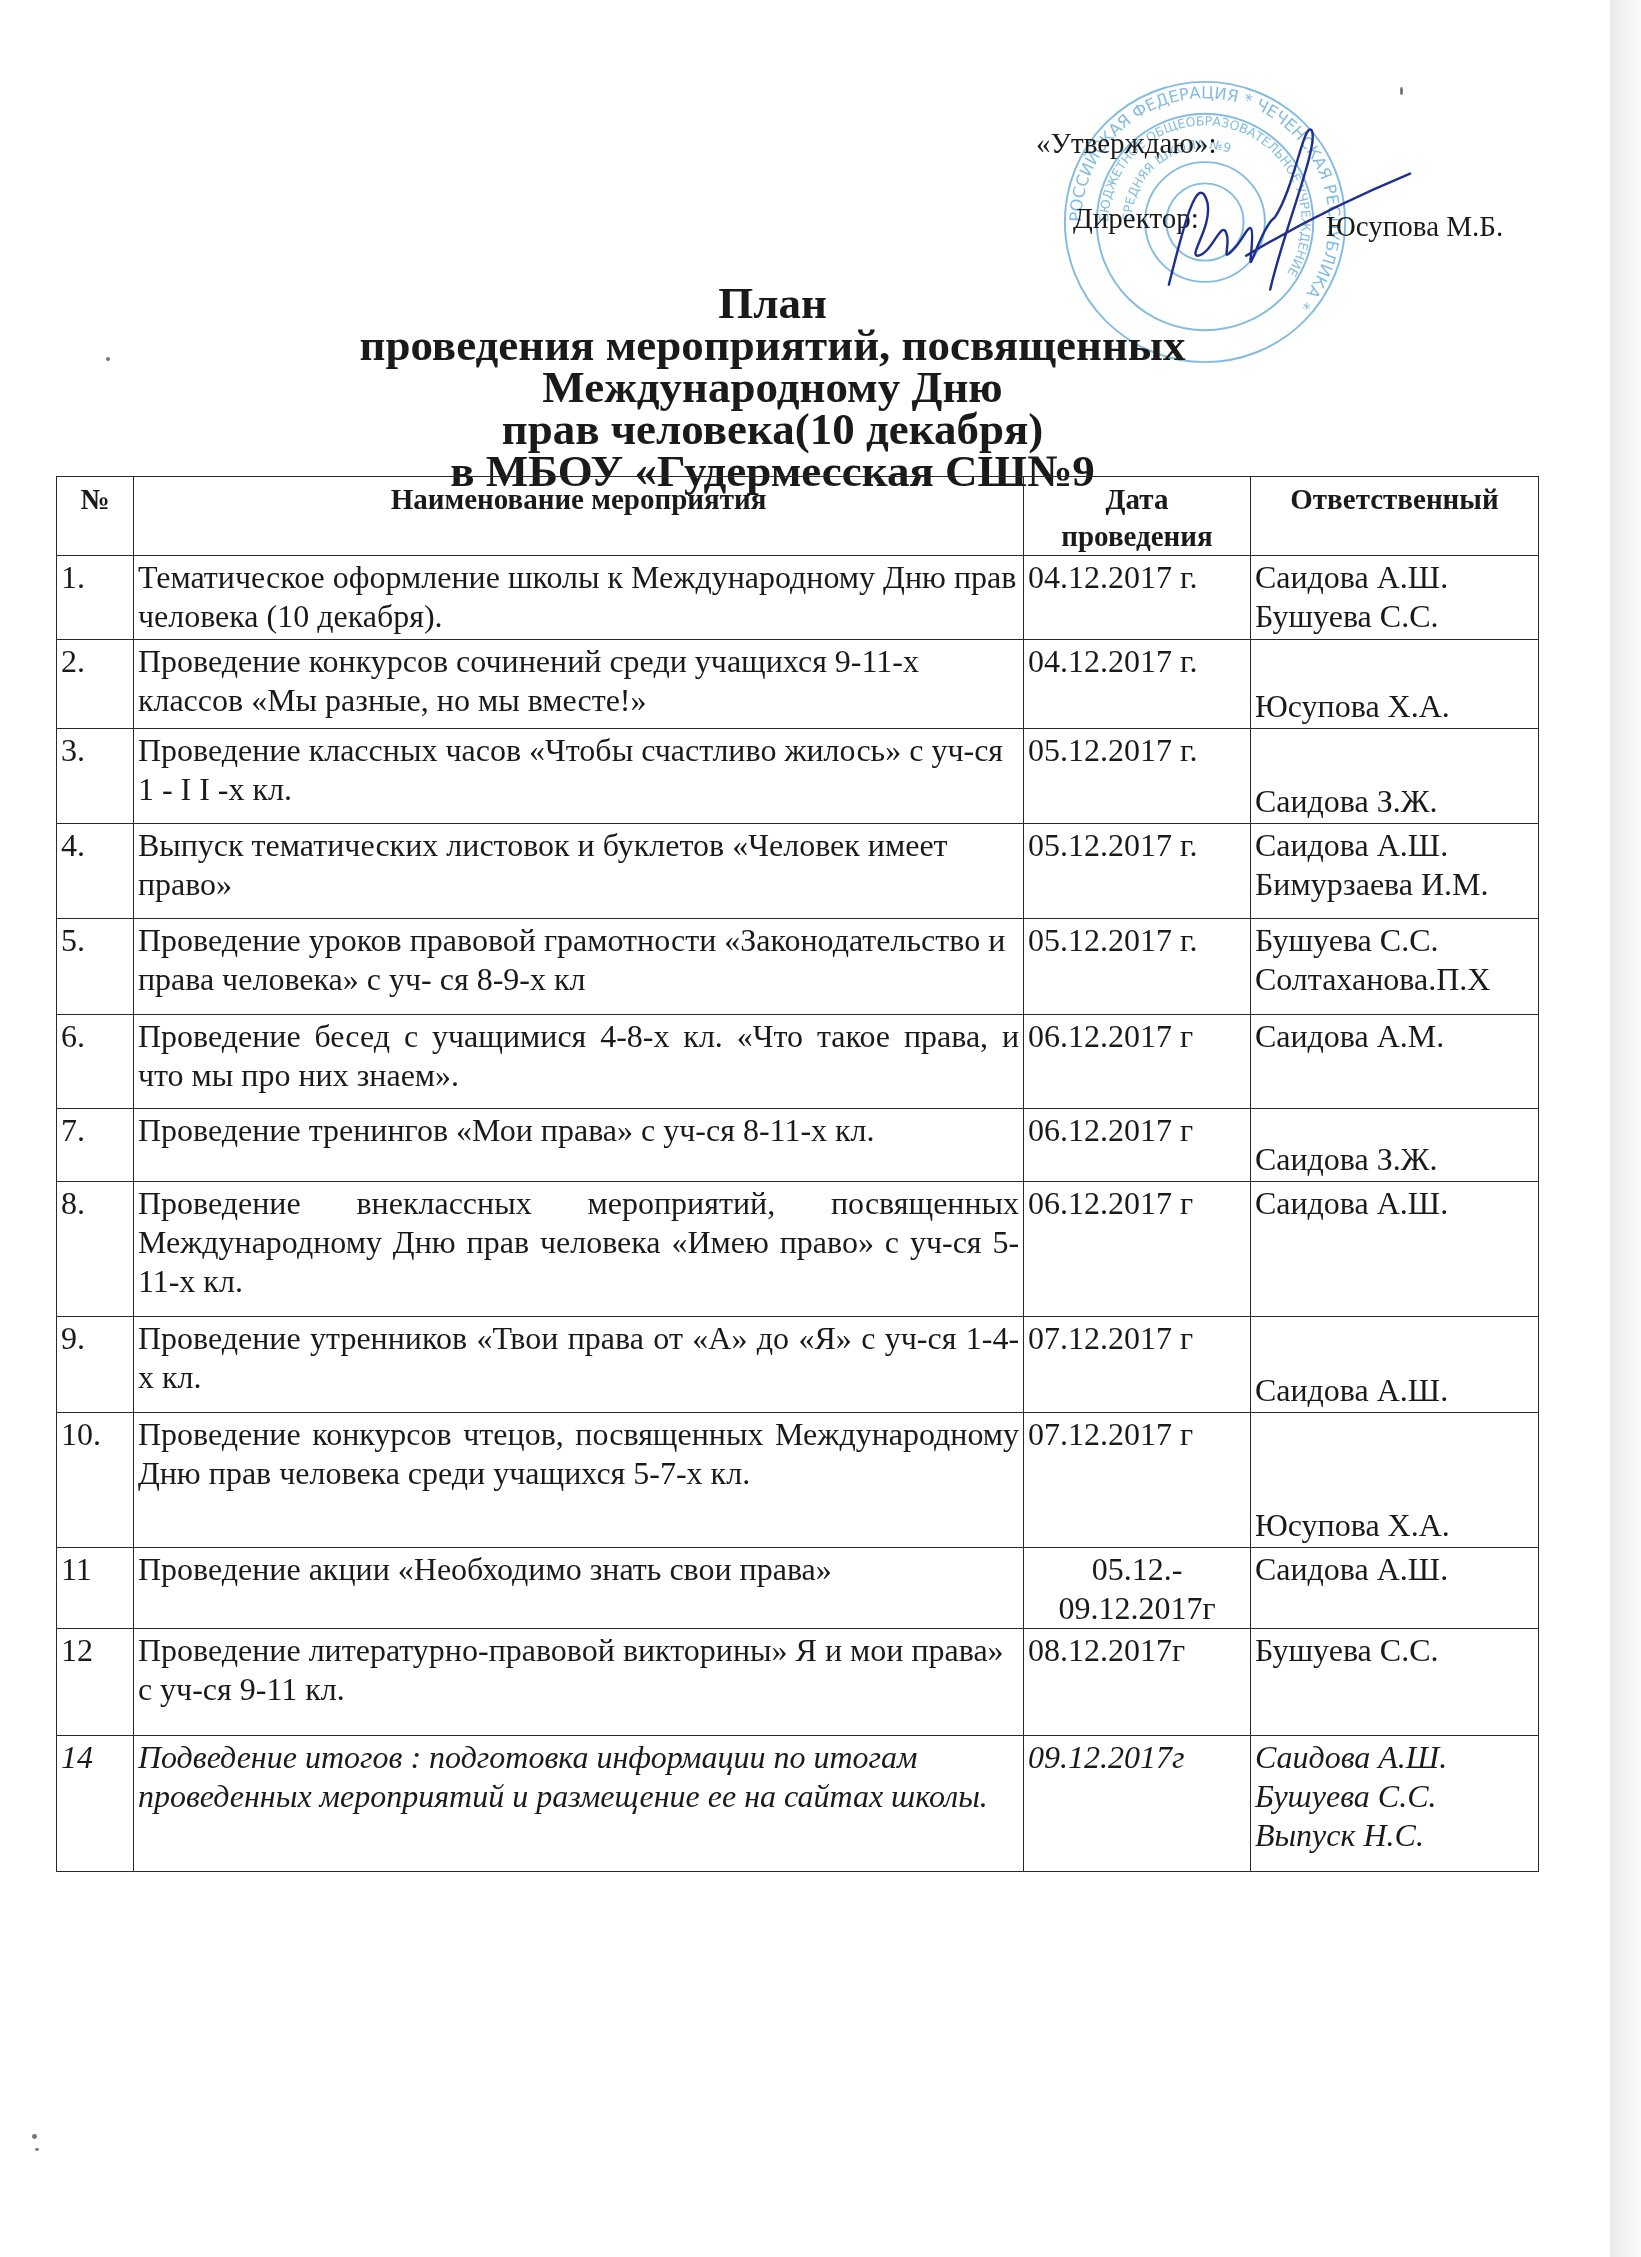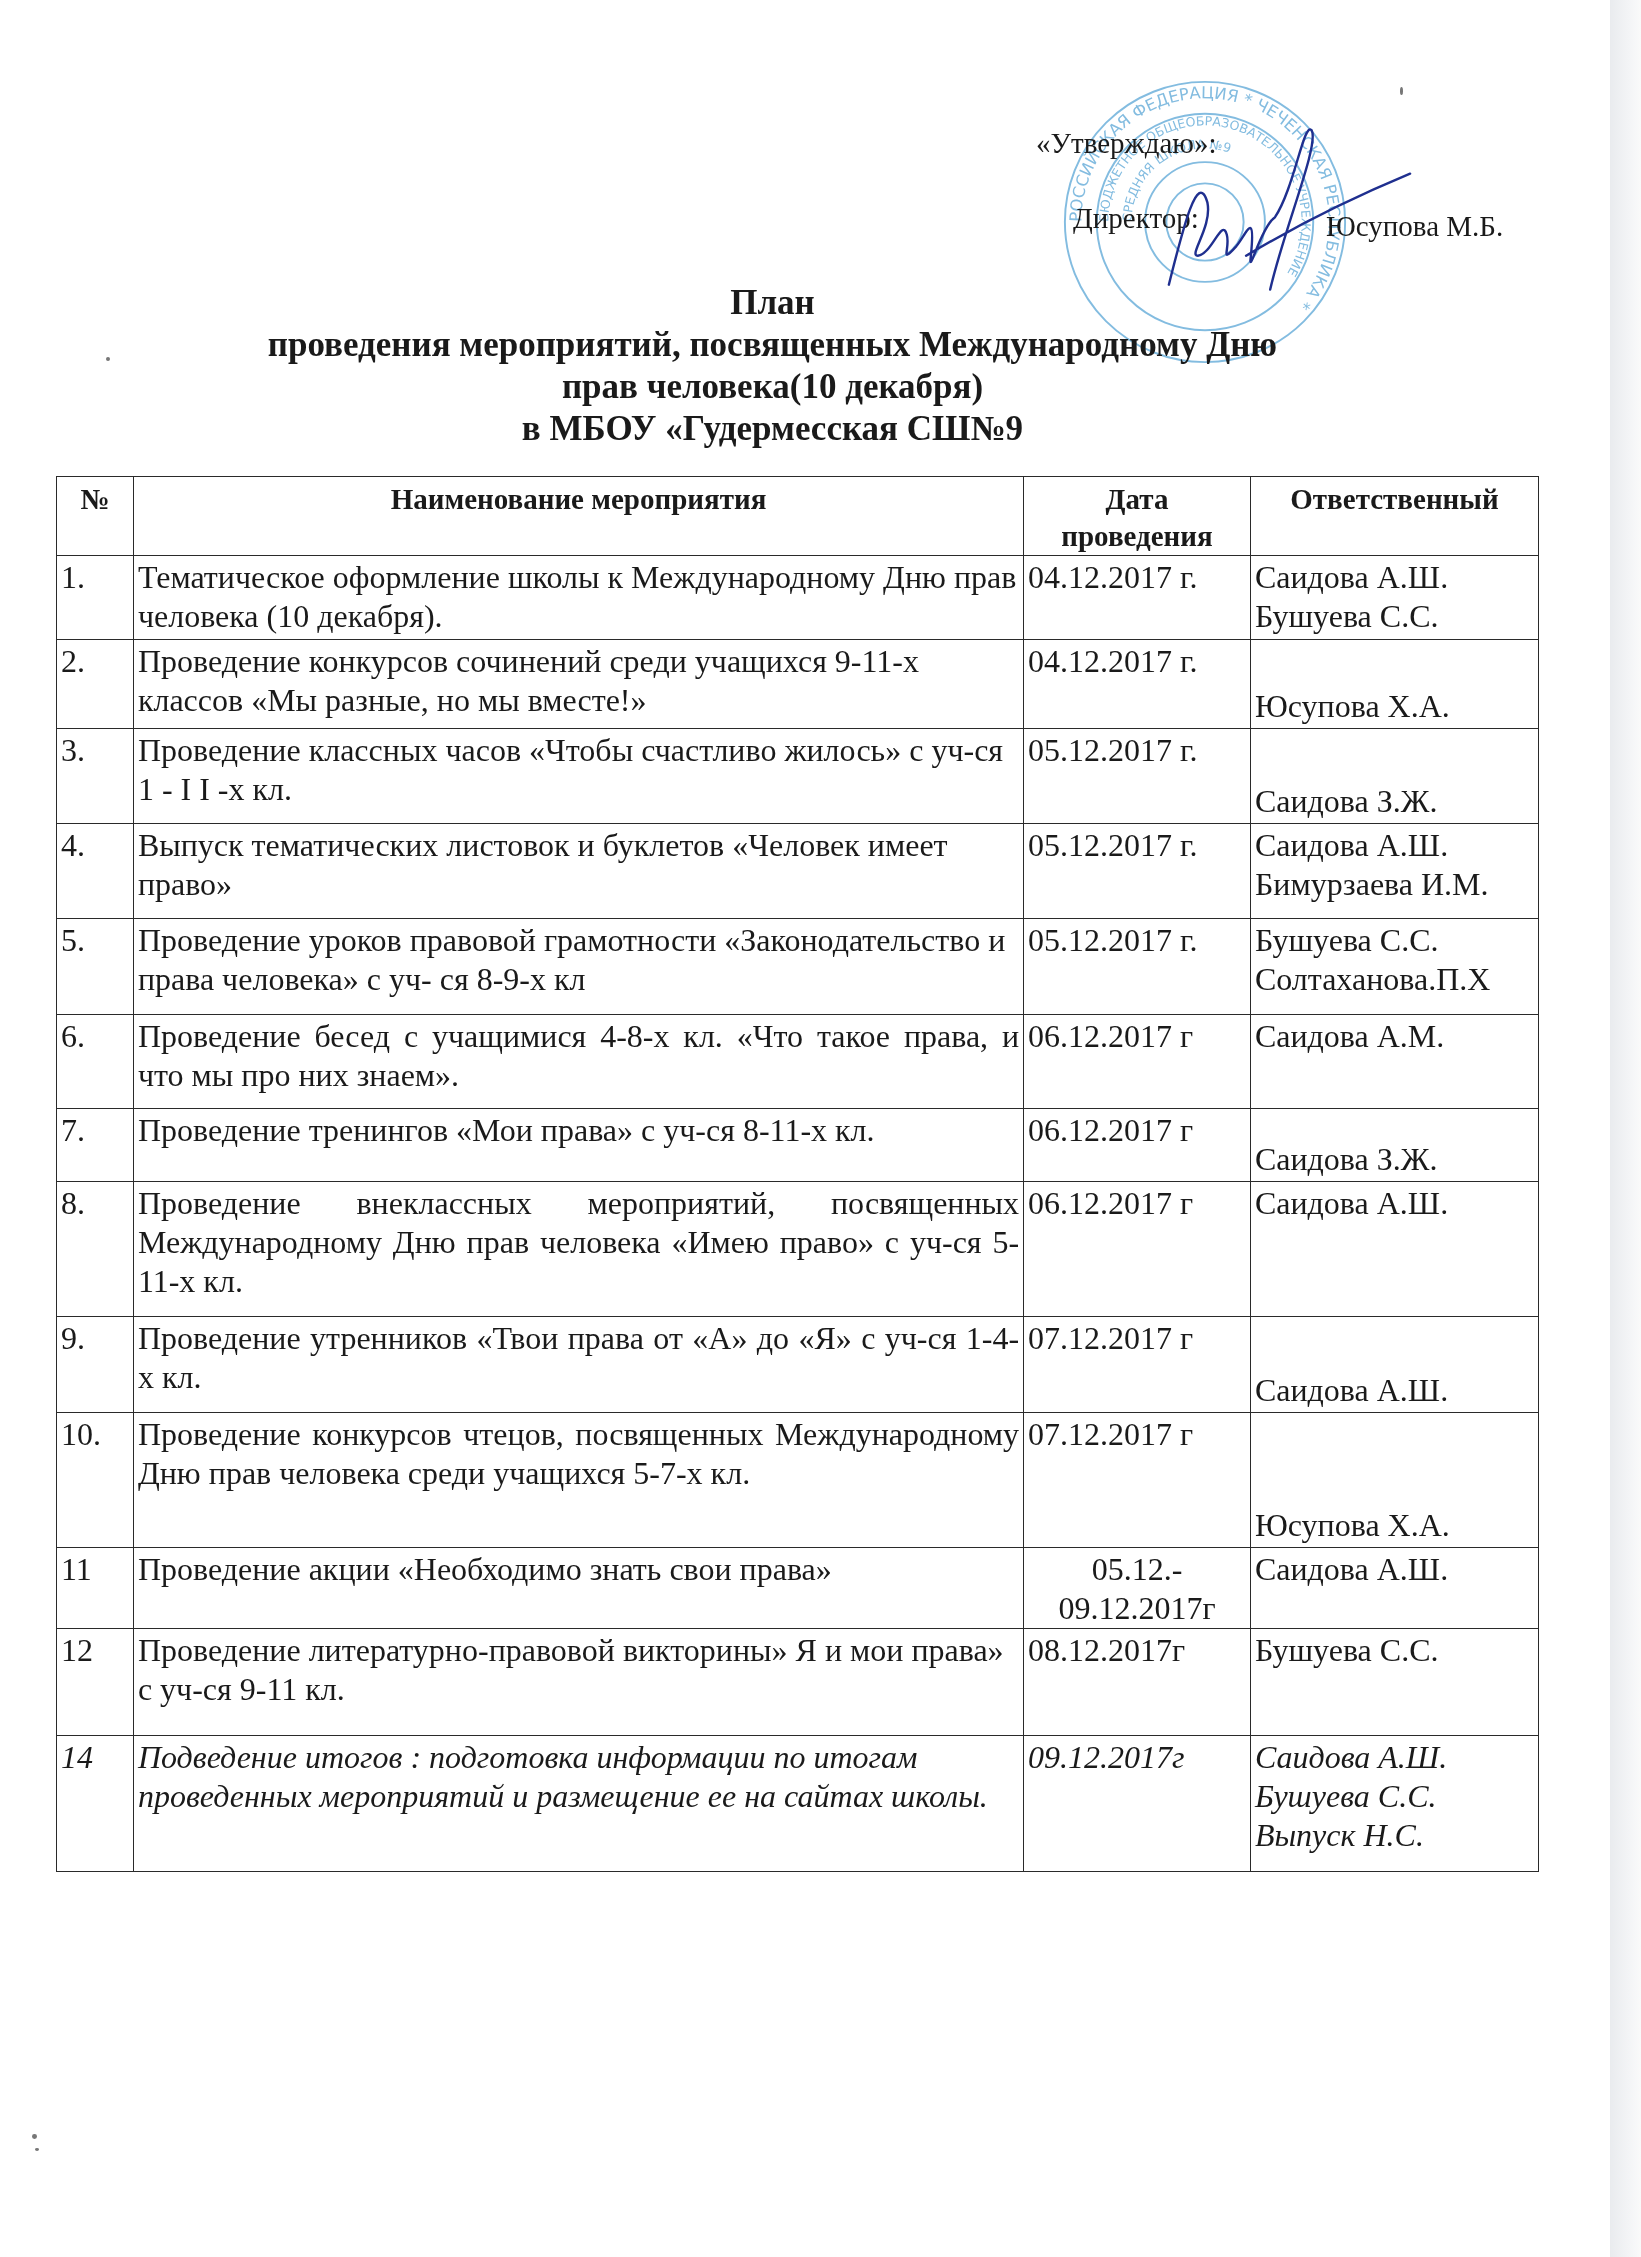--- a/index.html
+++ b/index.html
@@ -10,21 +10,21 @@
   }
   .shadow-strip {
     position: absolute; left: 1610px; top: 0; width: 31px; height: 2257px;
     background: linear-gradient(to right, #e9ebee 0%, #f3f4f6 60%, #fafafa 100%);
   }
   .approval { position: absolute; font-size: 29px; line-height: 1; }
   .approve-line { position: absolute; white-space: nowrap; margin-left: 42px; }
   .stamp { position: absolute; left: 1062px; top: 79px; width: 286px; height: 286px; }
   .title-block {
     position: absolute; left: 193px; width: 1159px; top: 282px;
-    text-align: center; font-weight: bold; font-size: 35px; line-height: 42px;
+    text-align: center; font-weight: bold; font-size: 45px; line-height: 42px;
   }
   table.plan {
     position: absolute; left: 56px; top: 476px; width: 1482px;
     border-collapse: collapse; table-layout: fixed;
   }
   table.plan td, table.plan th {
     border: 1.9px solid #2a2a2a; vertical-align: top; padding: 1.9px 3.9px 0 3.9px;
     font-size: 32px; line-height: 39px; font-weight: normal; text-align: left;
   }
   table.plan th {

